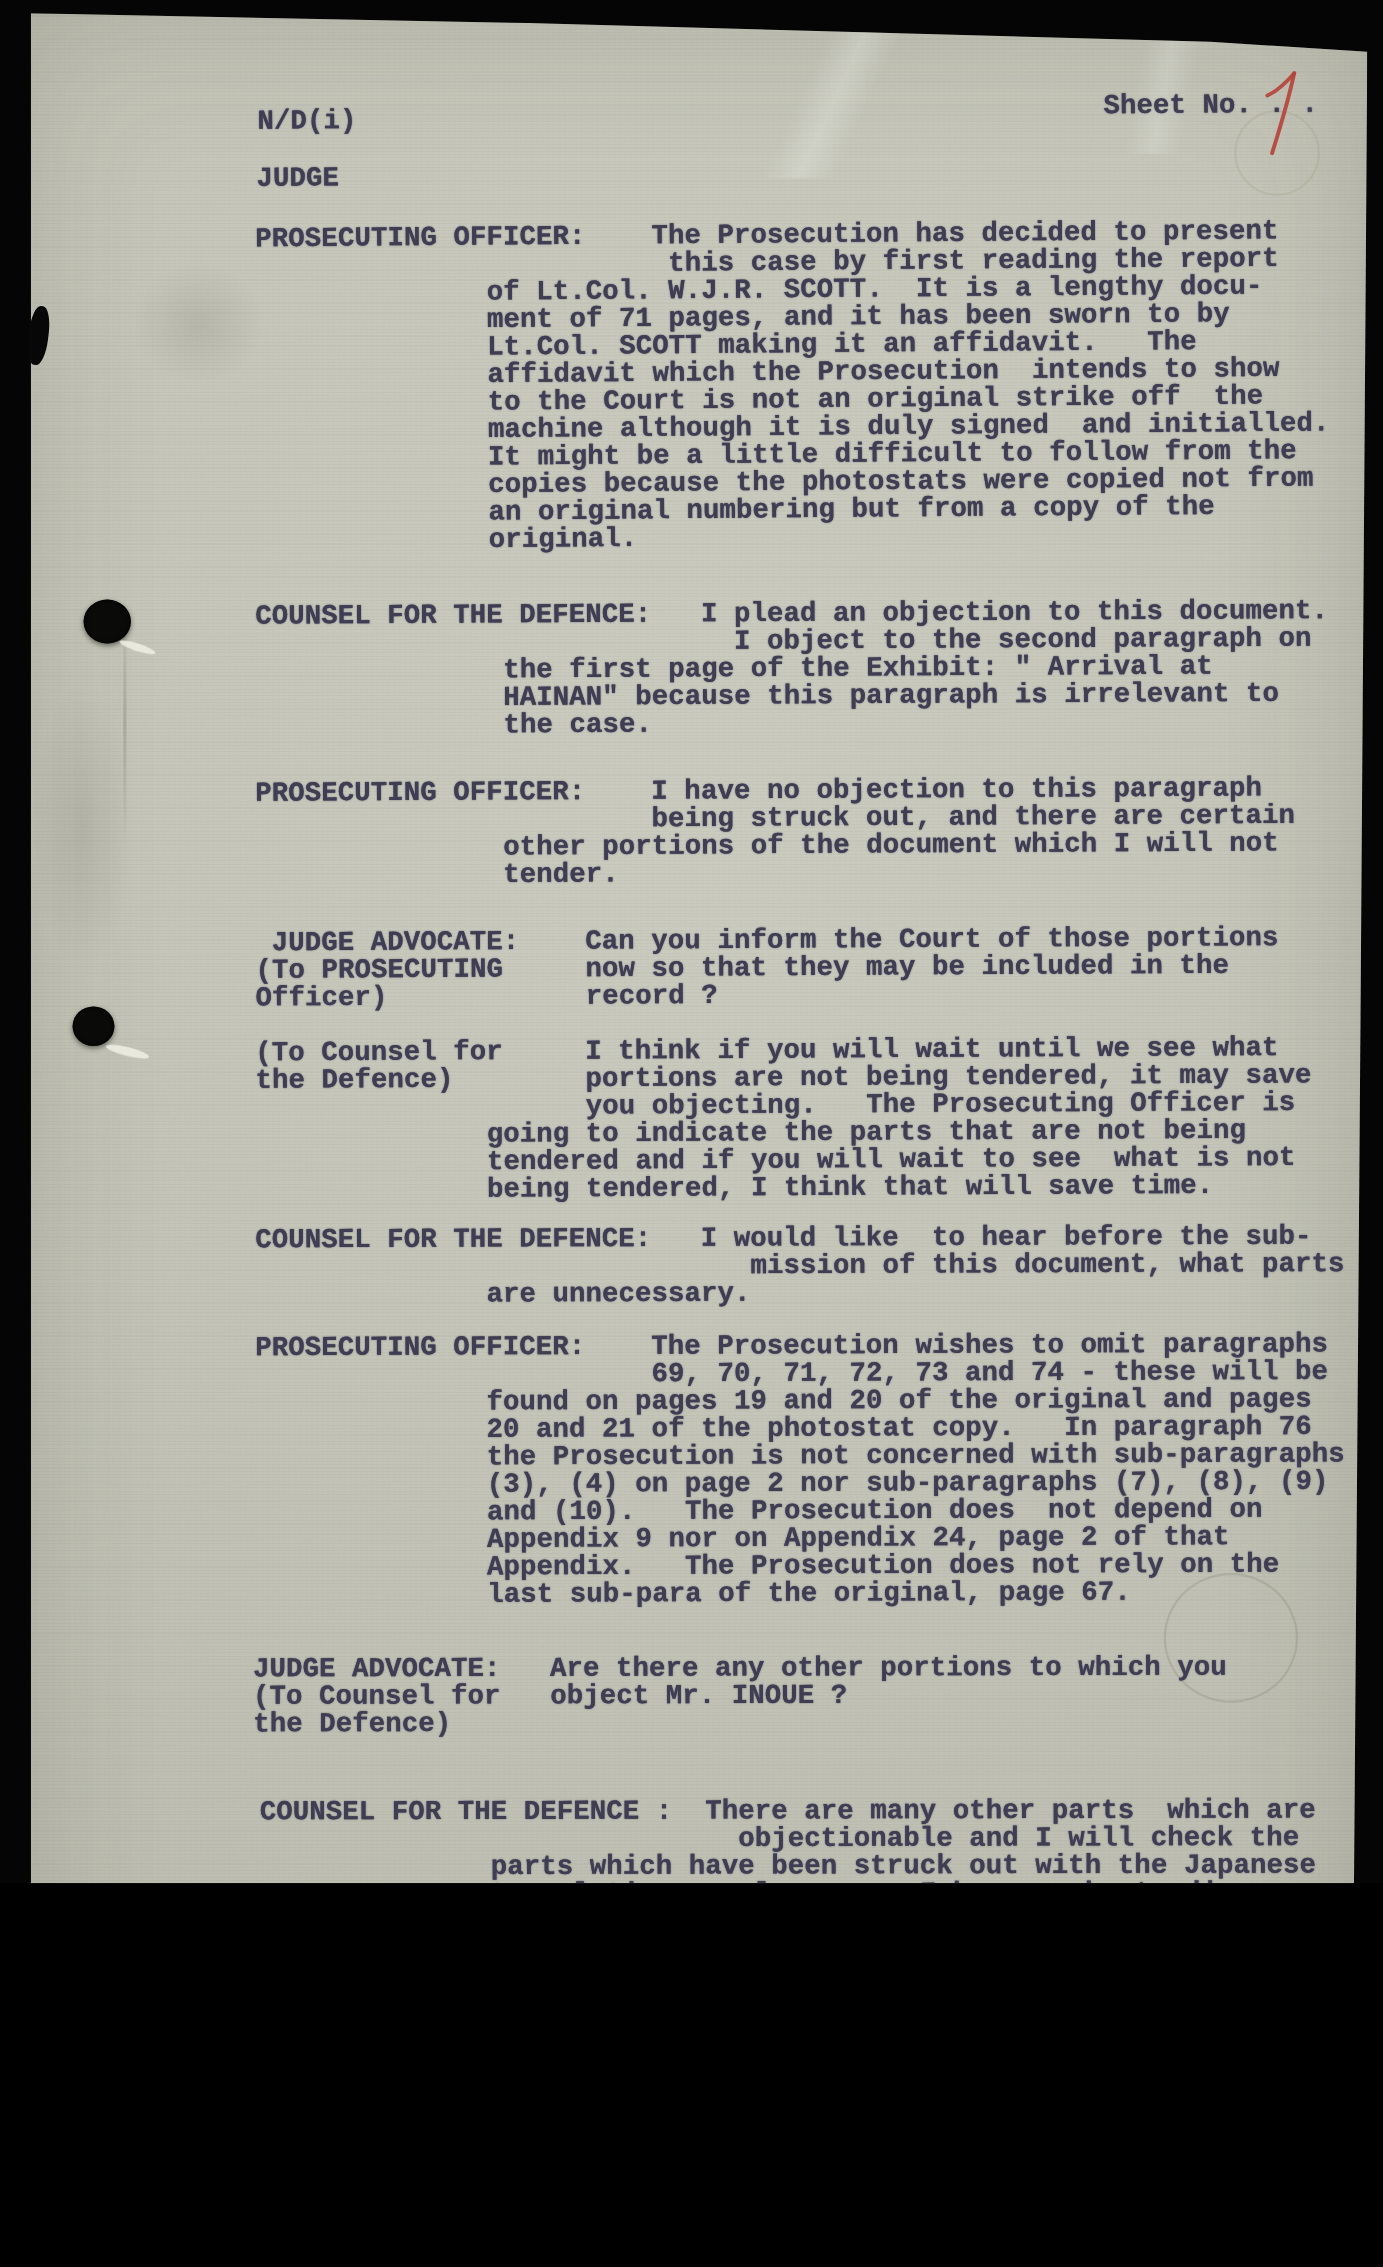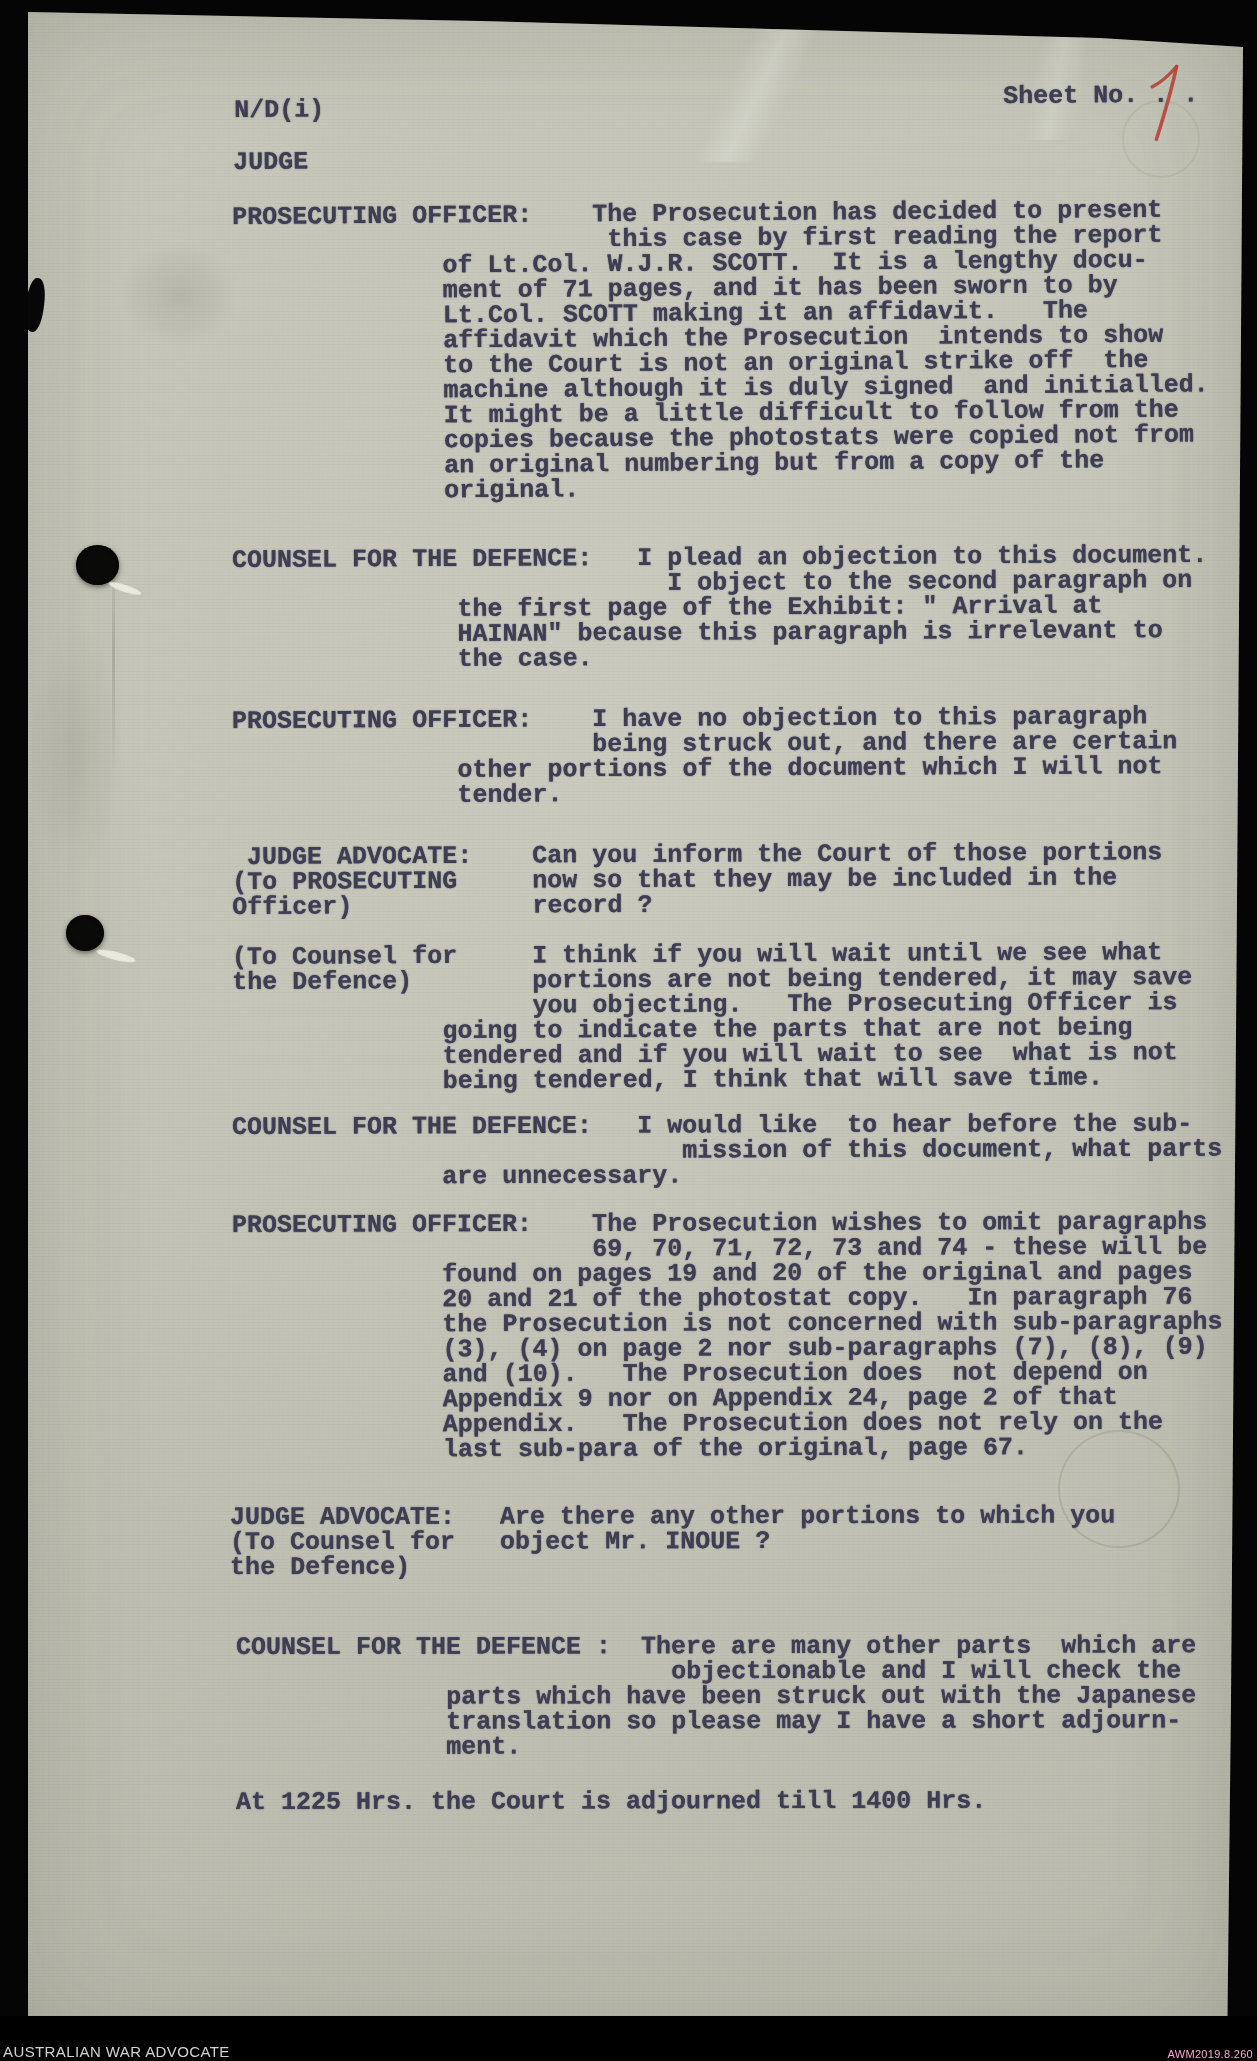--- a/index.html
+++ b/index.html
@@ -1,16 +1,16 @@
 <!DOCTYPE html>
 <html><head>
 <meta charset="utf-8">
 <style>
   html,body{margin:0;padding:0;background:#000;}
-  #stage{position:relative;width:1257px;height:2061px;background:#050505;overflow:hidden;
+  #stage{position:relative;width:1257px;height:1712px;background:#050505;overflow:hidden;
          font-family:"Liberation Sans",sans-serif;}
   
   #paper{position:absolute;left:0;top:0;width:1257px;height:2061px;
     clip-path:polygon(28px 12px,480px 21px,1100px 38px,1243px 47px,1237px 900px,1231px 1700px,1227px 2061px,28px 2061px);
     background:
       radial-gradient(120% 85% at 52% 38%, rgba(255,255,255,0.08), rgba(40,40,30,0.07)),
       repeating-linear-gradient(0deg, rgba(90,95,80,0.05) 0 1px, rgba(0,0,0,0) 1px 3px),
       repeating-linear-gradient(90deg, rgba(255,255,255,0.025) 0 2px, rgba(0,0,0,0) 2px 5px),
       linear-gradient(175deg,#c9cabc 0%,#c5c6b8 45%,#c0c1b3 100%);
     box-shadow:inset 0 0 140px rgba(55,55,42,0.22), inset 0 0 18px rgba(40,40,30,0.18);}

